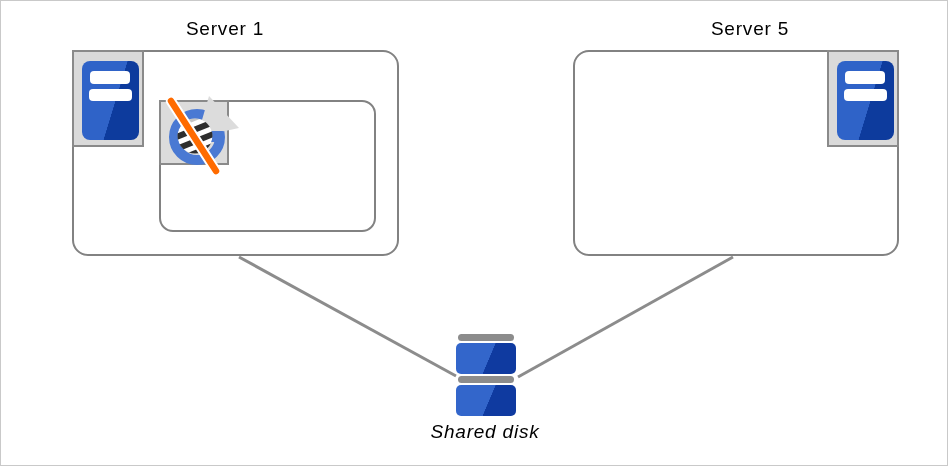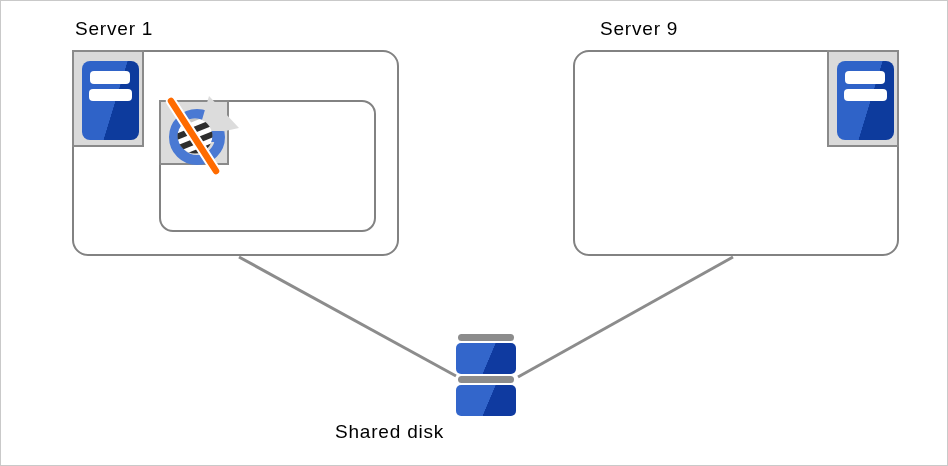--- a/index.html
+++ b/index.html
@@ -11,21 +11,21 @@
     background:#ffffff;
     font-family:"Liberation Sans", sans-serif;
     overflow:hidden;
   }
   .connectors{position:absolute;left:0;top:0;width:948px;height:466px;}
   .label{
     position:absolute;
     color:#000;
     font-size:19px;
     letter-spacing:0.8px;
-    text-align:left;
+    text-align:center;
     white-space:nowrap;
   }
   .server-box{
     position:absolute;
     width:327px;height:206px;
     box-sizing:border-box;
     border:2.5px solid #828282;
     border-radius:16px;
     background:#ffffff;
   }
@@ -121,30 +121,30 @@
     </svg>
   </div>
 
   <div class="icon-square server-icon-square" style="left:71px;top:49px;">
     <div class="server-blue">
       <div class="server-bar bar1"></div>
       <div class="server-bar bar2"></div>
     </div>
   </div>
 
-  <div class="label" style="left:599px;top:17px;width:300px;">Server 9</div>
+  <div class="label" style="left:599px;top:17px;width:300px;">Server 5</div>
   <div class="server-box" style="left:572px;top:49px;width:326px;"></div>
   <div class="icon-square server-icon-square" style="left:826px;top:49px;">
     <div class="server-blue">
       <div class="server-bar bar1"></div>
       <div class="server-bar bar2"></div>
     </div>
   </div>
 
   <div>
     <div class="disk-bar" style="left:457px;top:333px;"></div>
     <div class="disk-platter" style="left:455px;top:342px;"></div>
     <div class="disk-bar" style="left:457px;top:375px;"></div>
     <div class="disk-platter" style="left:455px;top:384px;"></div>
   </div>
-  <div class="label" style="left:334px;top:420px;width:300px;">Shared disk</div>
+  <div class="label" style="left:334px;top:420px;width:300px;font-style:italic;">Shared disk</div>
 
 </div>
 
 </body></html>

